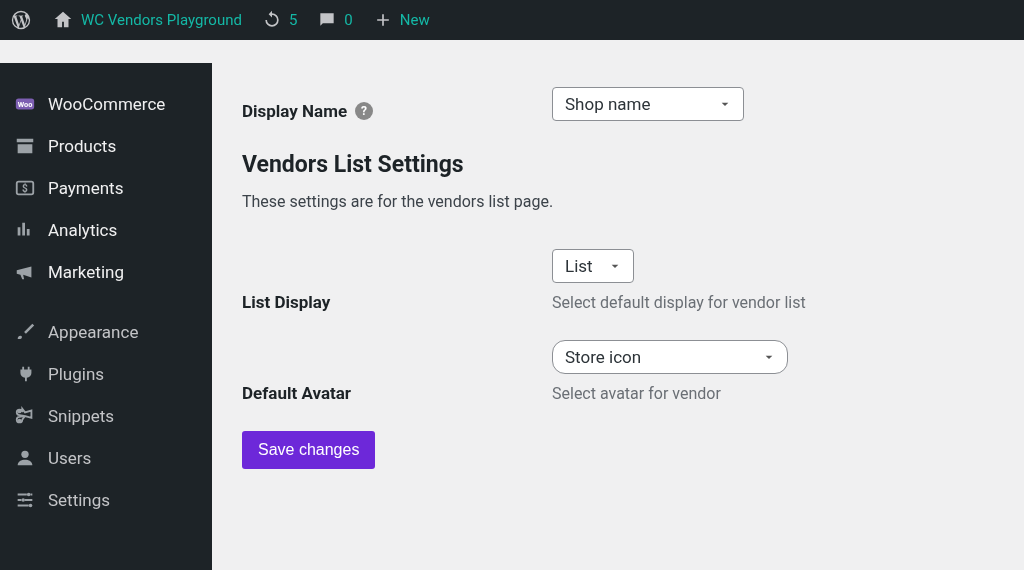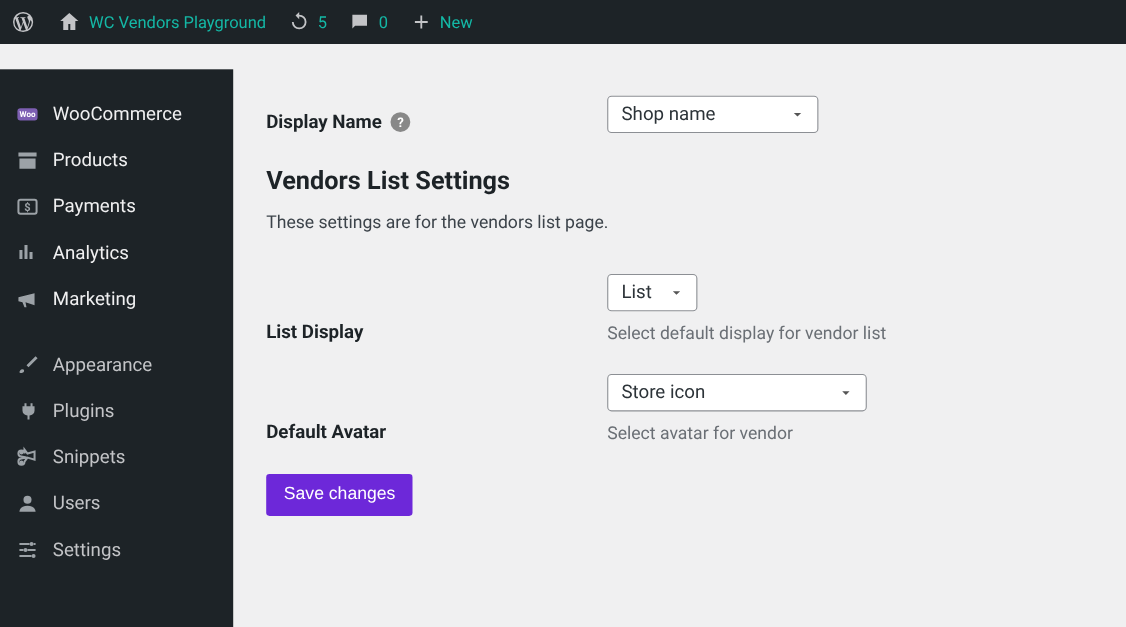--- a/index.html
+++ b/index.html
@@ -89,21 +89,21 @@
       background: #fff;
       border: 1px solid #8c8f94;
       border-radius: 4px;
       padding: 6px 10px 6px 12px;
       font-size: 17px;
       color: #2c3338;
       cursor: pointer;
     }
     .sel-wide { width: 192px; }
     .sel-narrow { width: 82px; }
-    .sel-med { width: 236px; }
+    .sel-med { width: 236px; border-radius: 13px; }
     .heading {
       font-size: 23px;
       font-weight: 700;
       color: #1d2327;
       margin: 30px 0 14px;
     }
     .subtext {
       font-size: 16px;
       color: #3c434a;
       margin-bottom: 38px;

